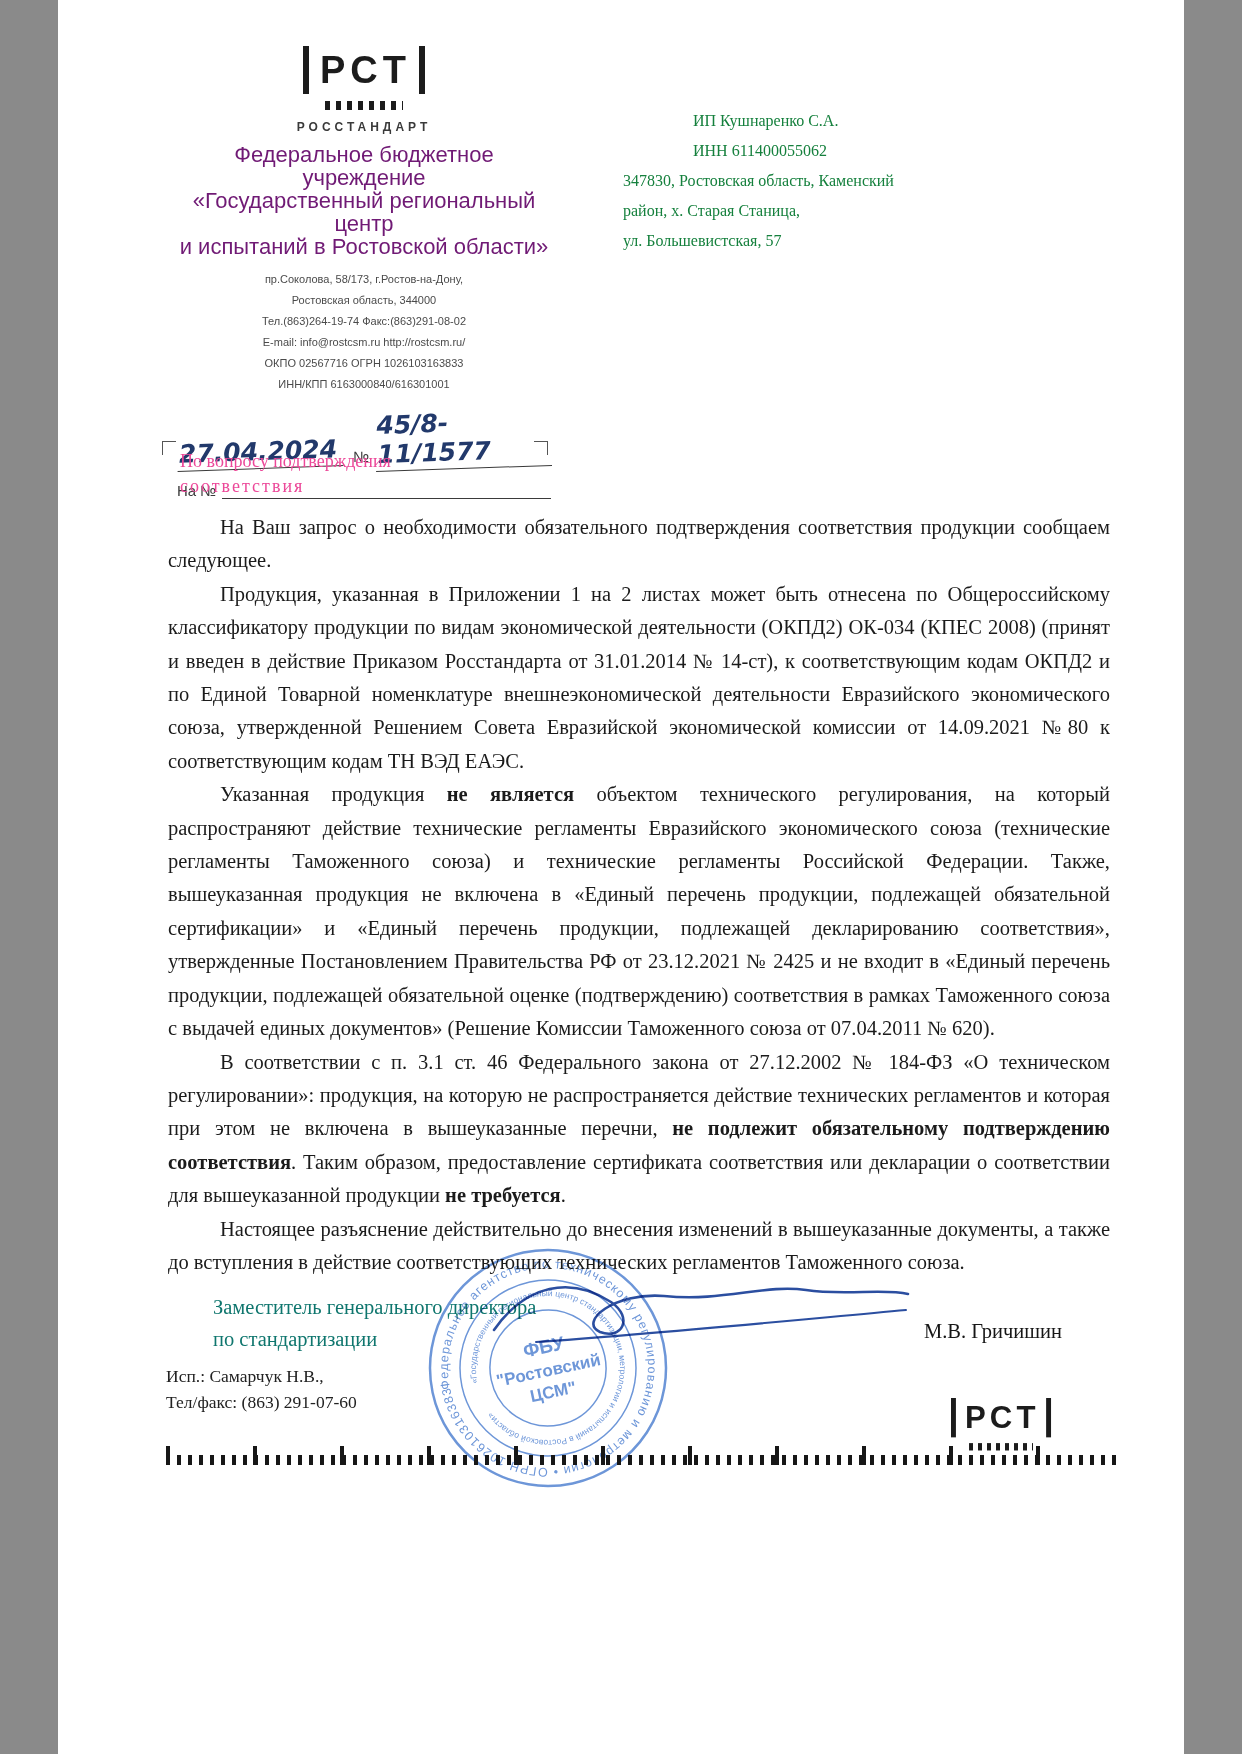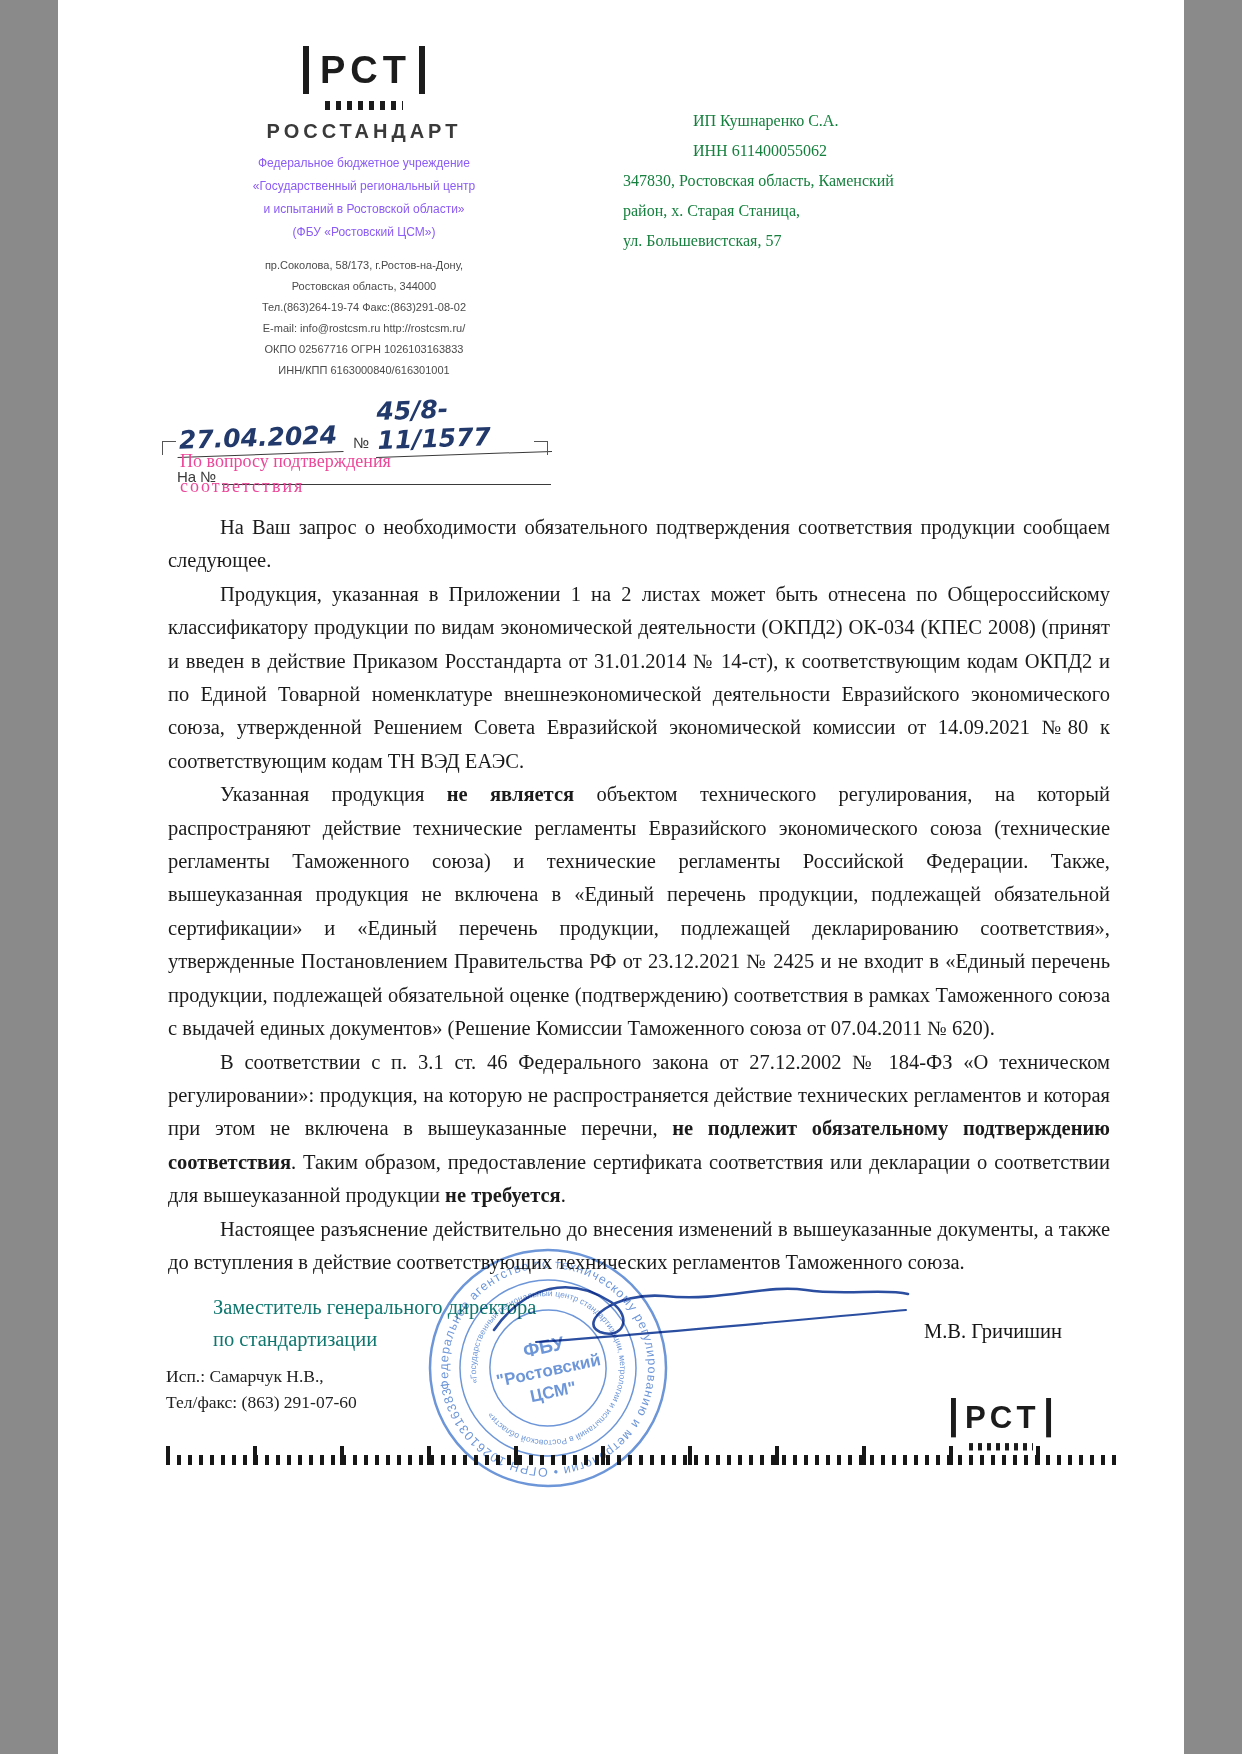--- a/index.html
+++ b/index.html
@@ -25,22 +25,22 @@
   .logo-bar { width:6px; height:48px; background:#1c1c1c; }
   .logo-text {
     font-family:"Liberation Sans", sans-serif;
     font-weight:800; font-size:38px; letter-spacing:6px;
     color:#1c1c1c; padding-left:4px;
   }
   .logo-dashes {
     height:9px; width:78px; margin:3px auto 0;
     background:repeating-linear-gradient(90deg,#1c1c1c 0 5px, transparent 5px 11px);
   }
-  .org-name { margin-top:10px; font-size:20px; font-weight:bold; letter-spacing:4px; color:#3a3a3a; }
-  .org-lines { margin-top:9px; font-size:12px; line-height:23px; color:#8b5cf6; font-weight:500;text-align:center; }
+  .org-name { margin-top:10px; font-size:12px; font-weight:bold; letter-spacing:4px; color:#3a3a3a; }
+  .org-lines { margin-top:9px; font-size:22px; line-height:23px; color:#701a75; font-weight:500;text-align:center; }
   .addr-lines { margin-top:11px; font-size:11px; line-height:21px; color:#4a4a4a; }
   .date-line { margin-top:13px; display:flex; align-items:flex-end; text-align:left; padding:0 4px; }
   .handwriting {
     font-family:"DejaVu Sans", sans-serif;
     font-style:italic; font-weight:bold;
     color:#22396b; font-size:25px;
     transform:rotate(-2deg); display:inline-block;
   }
   .hw-underline { border-bottom:1.5px solid #3a3a3a; padding:0 6px 2px 2px; }
   .num-label { font-size:15px; color:#3a3a3a; margin:0 6px 4px 10px; }
@@ -103,21 +103,20 @@
         <span class="logo-text">РСТ</span>
         <span class="logo-bar"></span>
       </div>
       <div class="logo-dashes"></div>
     </div>
     <div class="org-name">РОССТАНДАРТ</div>
     <div class="org-lines">
       <div>Федеральное бюджетное учреждение</div>
       <div>«Государственный региональный центр</div>
       <div>и испытаний в Ростовской области»</div>
-      <div>(ФБУ «Ростовский ЦСМ»)</div>
     </div>
     <div class="addr-lines">
       <div>пр.Соколова, 58/173, г.Ростов-на-Дону,</div>
       <div>Ростовская область, 344000</div>
       <div>Тел.(863)264-19-74 Факс:(863)291-08-02</div>
       <div>E-mail: info@rostcsm.ru  http://rostcsm.ru/</div>
       <div>ОКПО 02567716  ОГРН 1026103163833</div>
       <div>ИНН/КПП 6163000840/616301001</div>
     </div>
     <div class="date-line">

